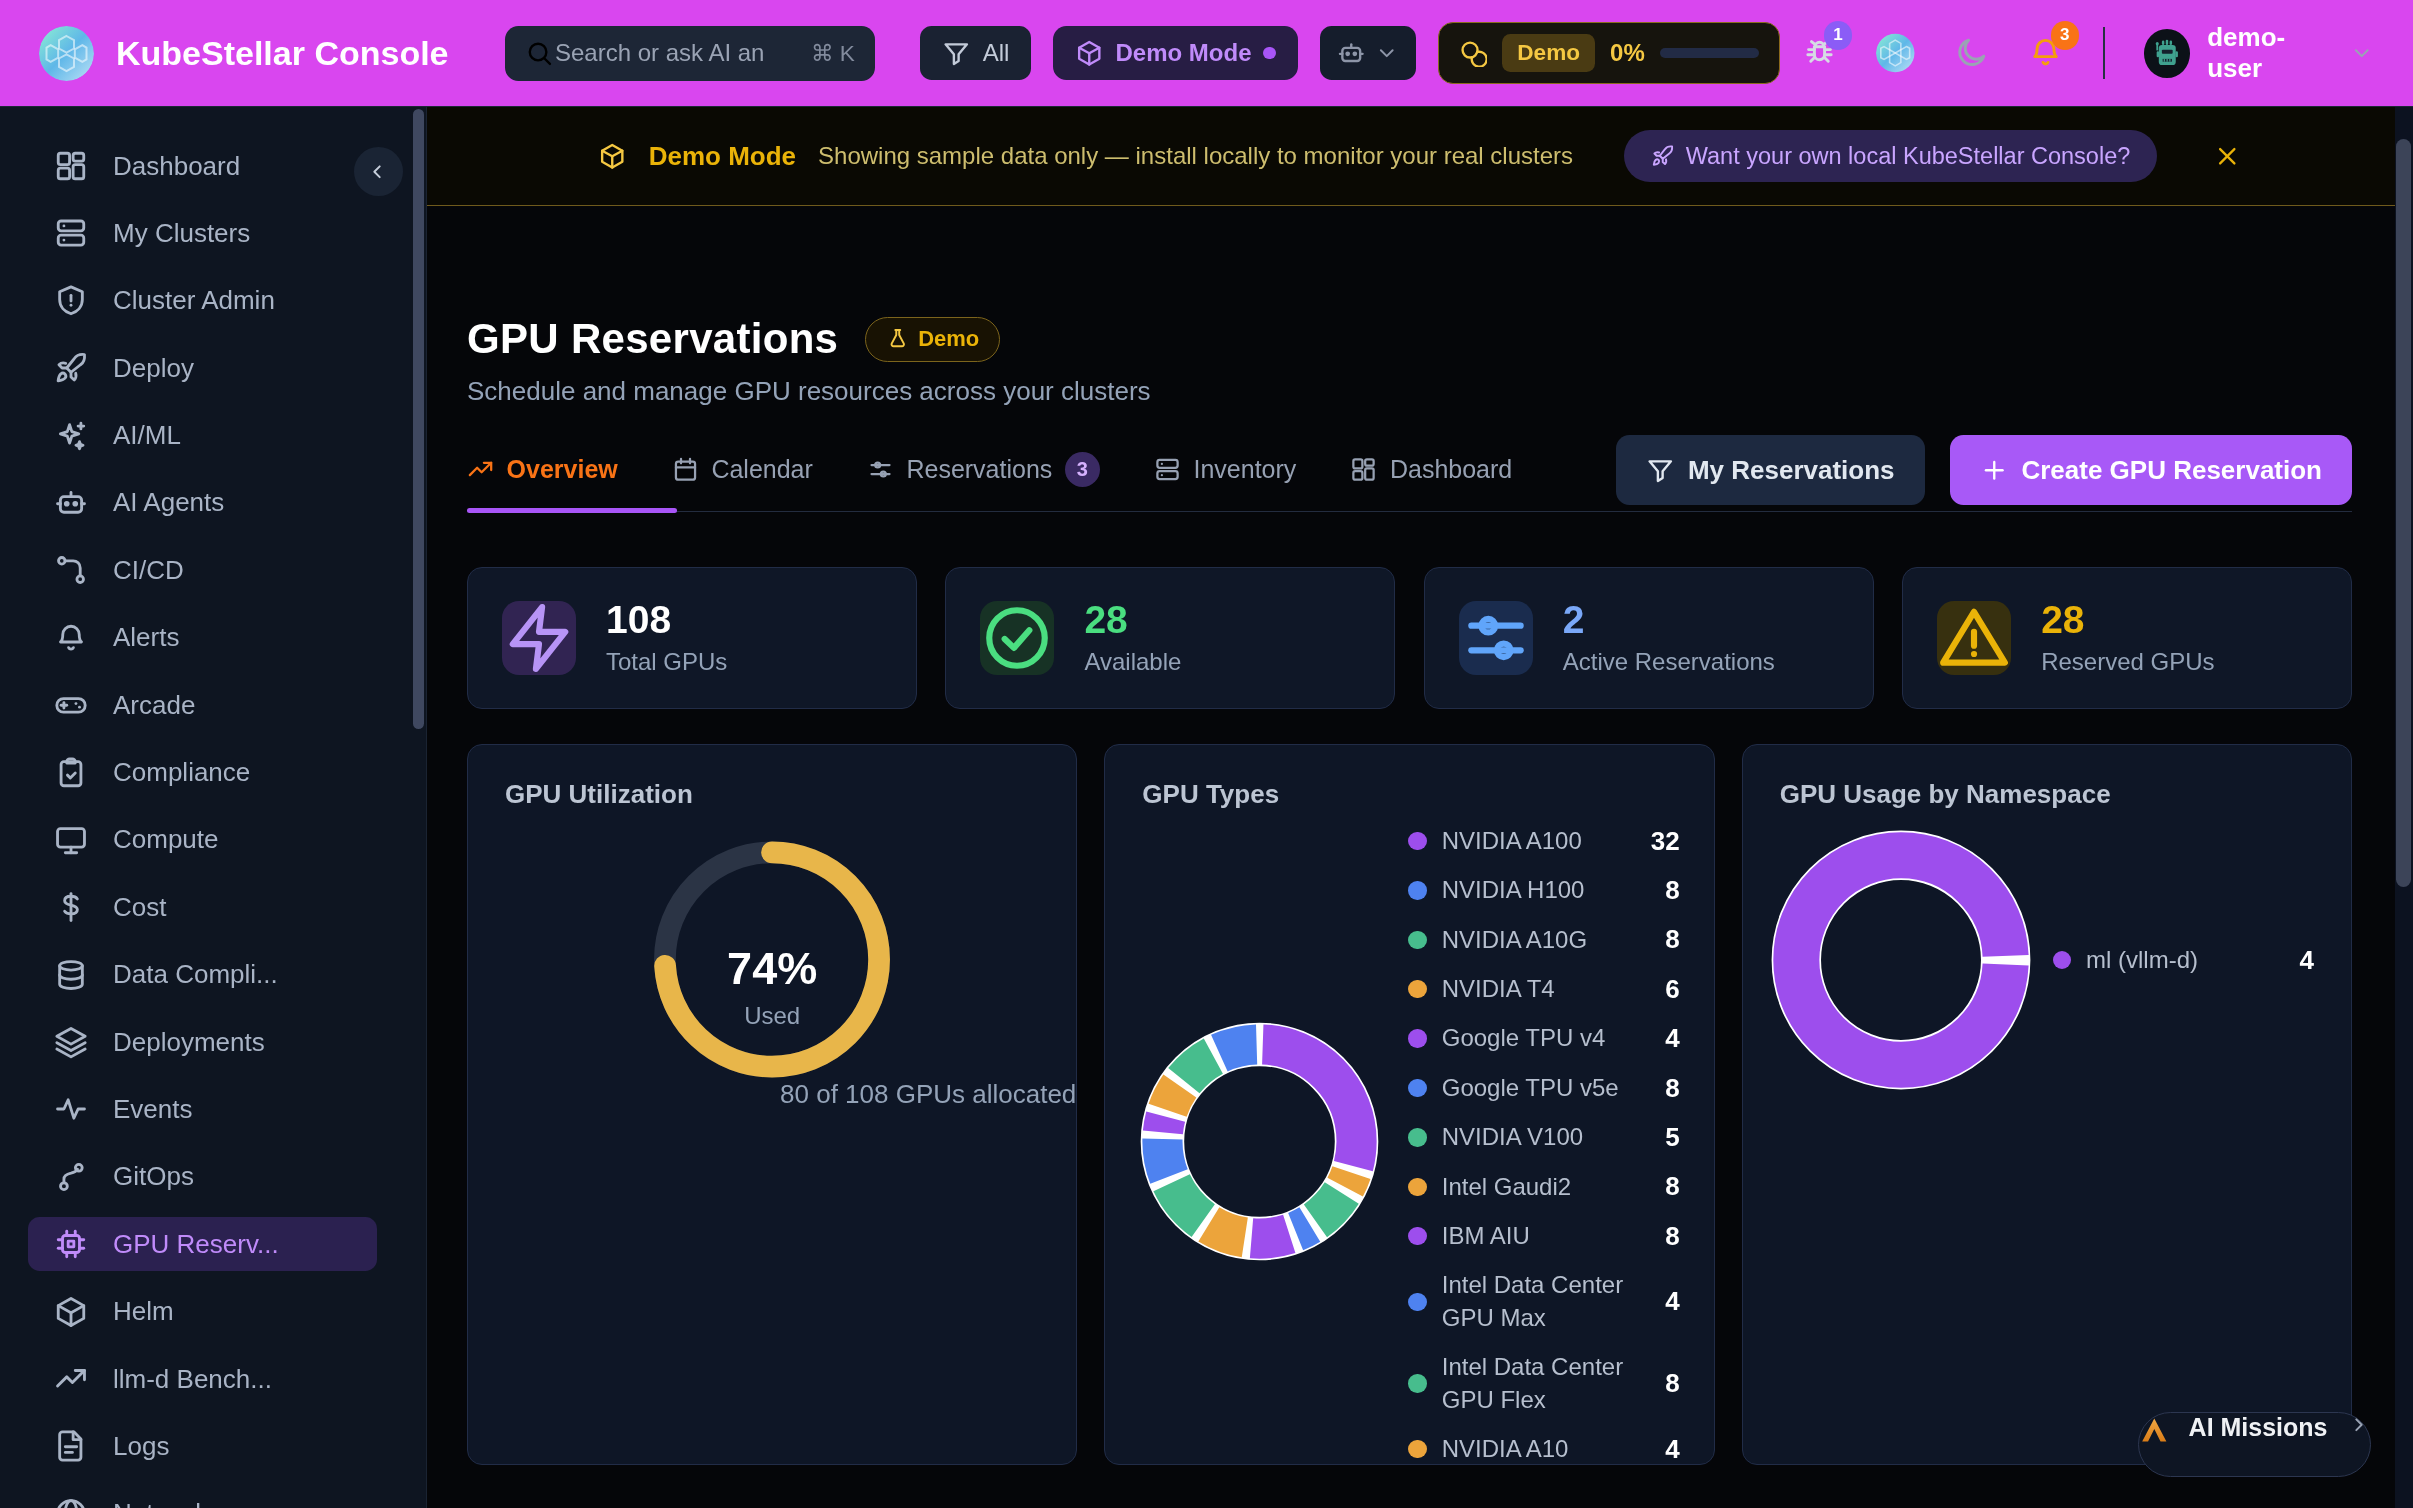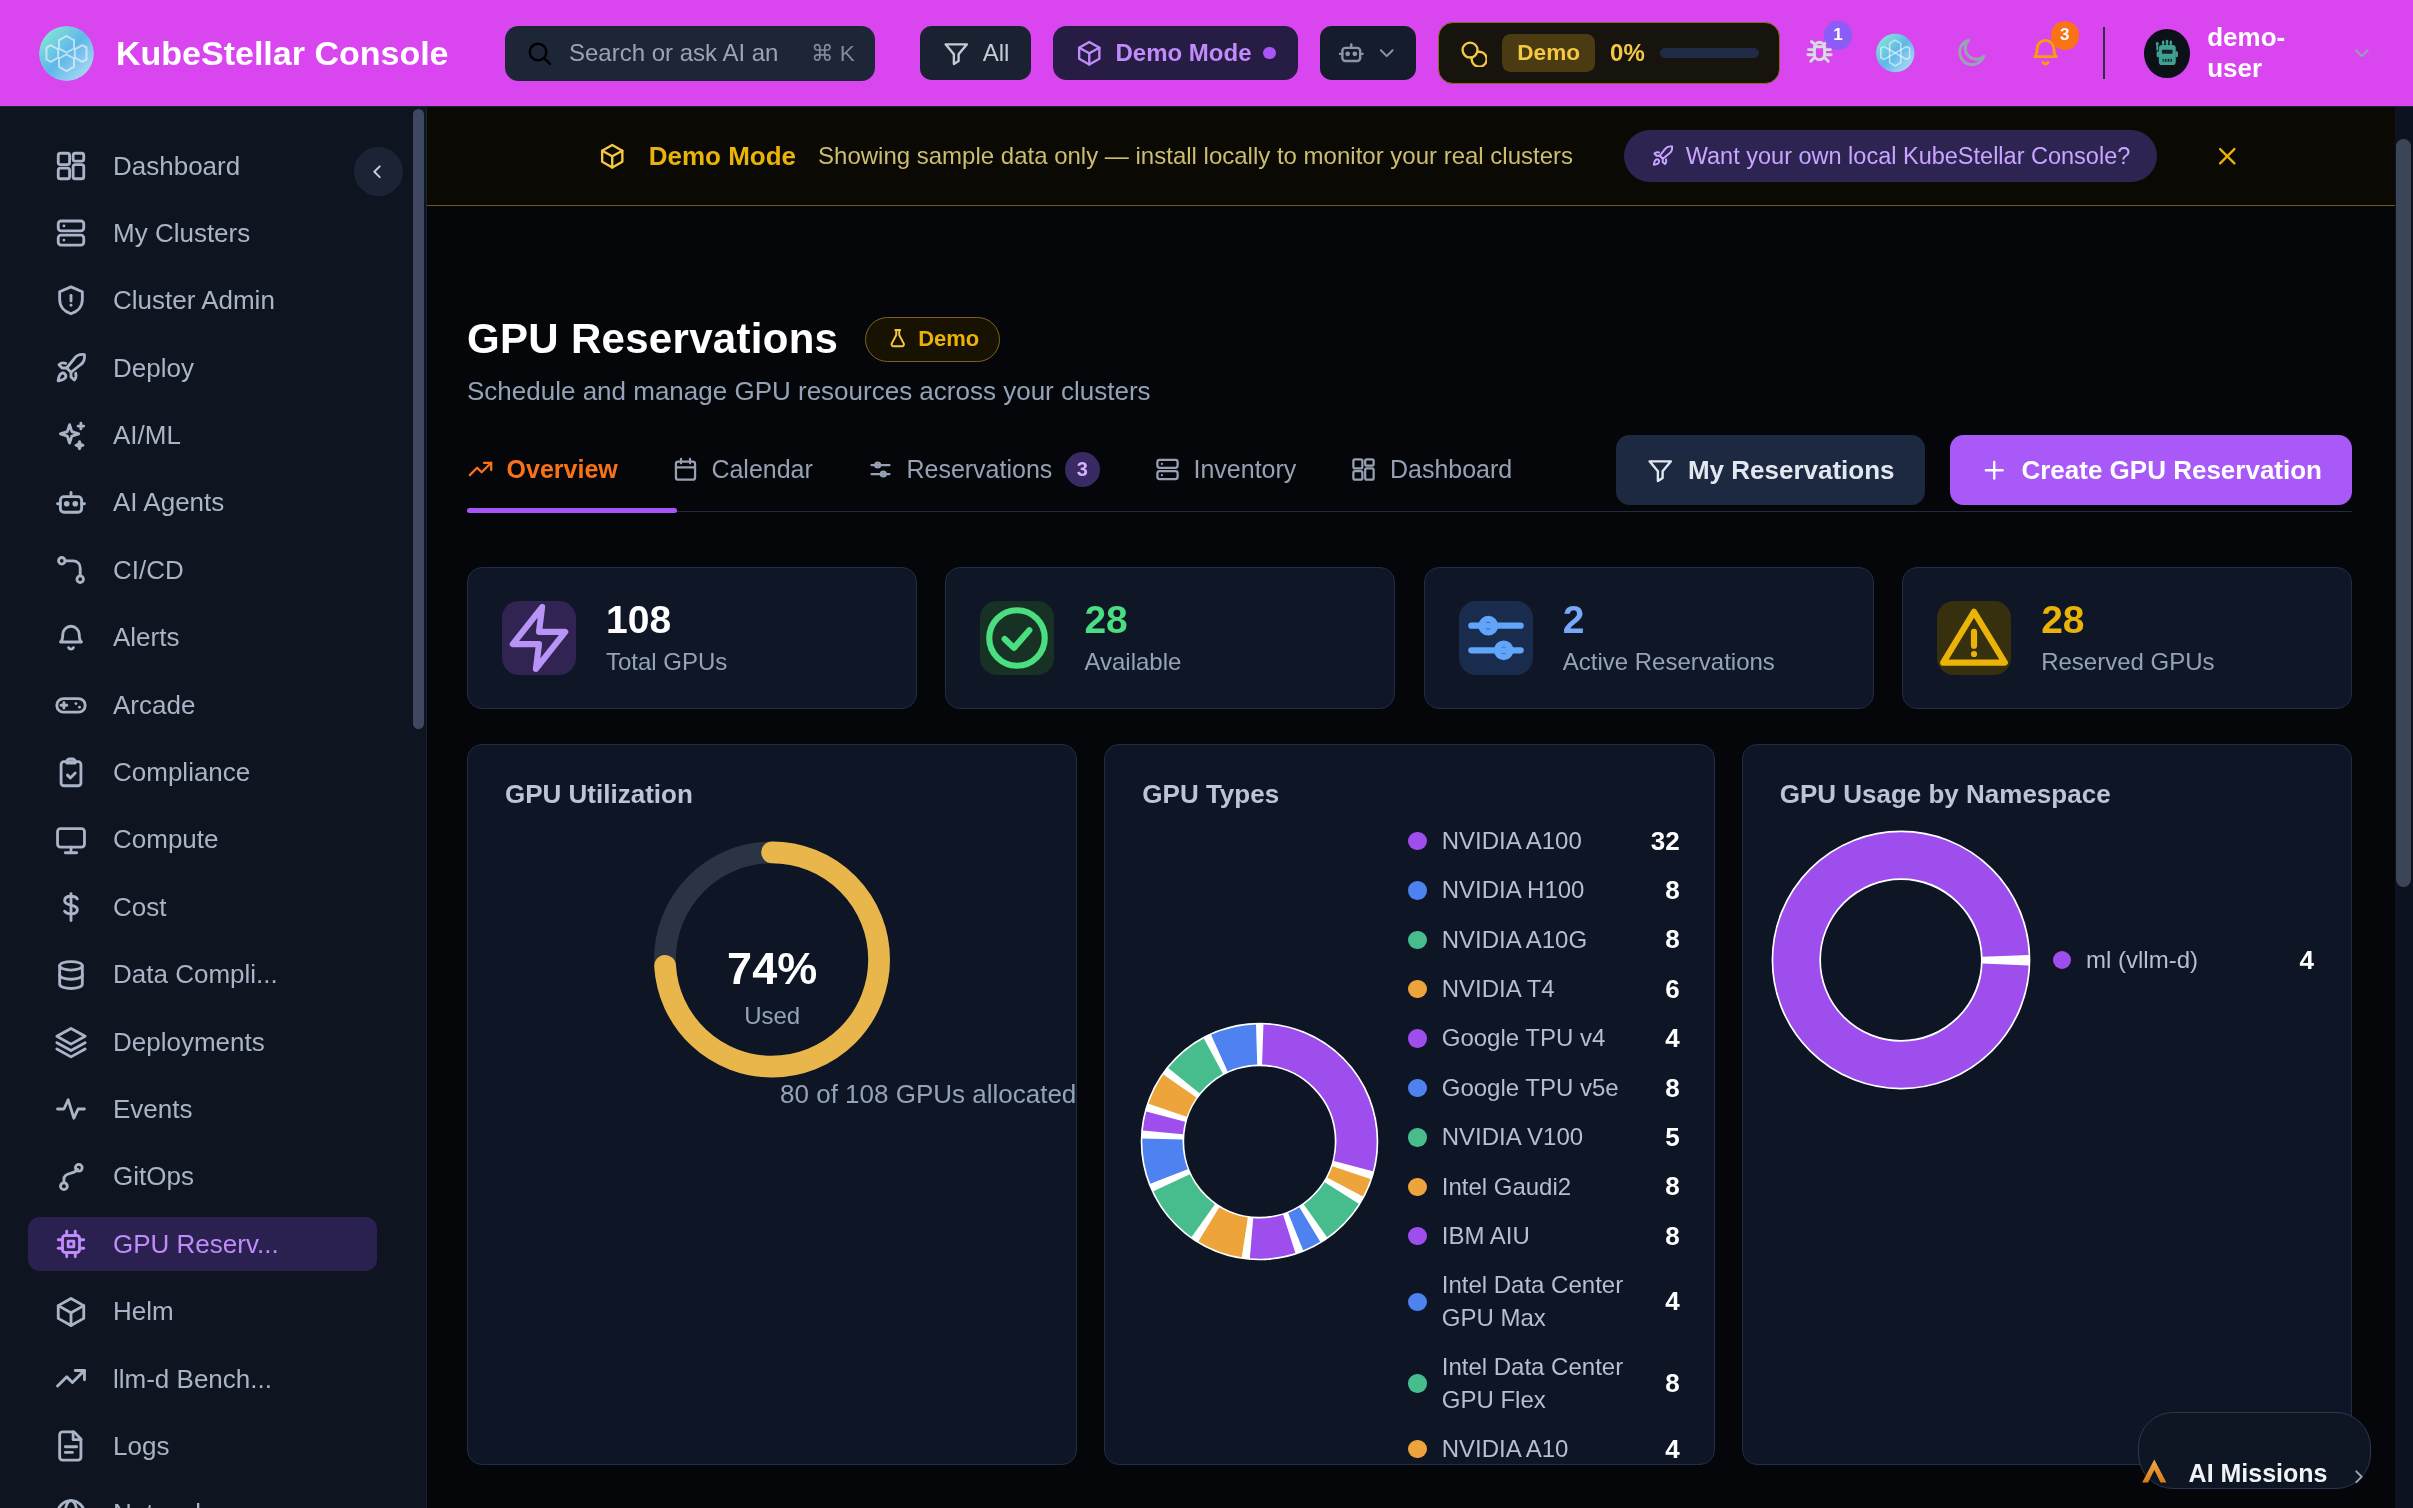--- a/index.html
+++ b/index.html
@@ -6,21 +6,21 @@
   html,body { width:2413px; height:1508px; overflow:hidden; background:#050609;
     font-family:"Liberation Sans", sans-serif; }
   svg { display:block; }
 
   
   .navbar { height:107px; background:#d946ef; border-bottom:0.8px solid #1e2737;
     display:flex; align-items:center; padding:0 39px; gap:22px; }
   .logo-circle { width:55px; height:55px; border-radius:50%; flex:none; }
   .app-title { font-size:34px; font-weight:700; color:#ffffff; white-space:nowrap; }
   .search { margin-left:34px; width:379px; height:55px; background:#1d2636;
-    border-radius:13.4px; display:flex; align-items:center; padding:0 20px; gap:16px; }
+    border-radius:13.4px; display:flex; align-items:center; padding:0 20px; gap:2px; }
   .search .ph { font-size:24px; color:#9aa3b4; white-space:nowrap; overflow:hidden; flex:1; }
   .search .kbd { font-size:22.6px; color:#828b9d; white-space:nowrap; }
   .pillbtn { height:54px; display:flex; align-items:center; gap:11.7px; border-radius:11.7px;
     padding:0 22px; font-size:24px; white-space:nowrap; }
   .all-btn { background:#1a2232; color:#c3cbd9; margin-left:23.5px; }
   .demo-pill { background:#271d44; color:#c08bfa; font-weight:600; border-radius:13.4px; }
   .demo-pill .dot { width:12.6px; height:12.6px; border-radius:50%; background:#a855f7; }
   .robot-select { background:#151d2c; color:#8d95a8; padding:0 17px; gap:10px; }
   .cost-widget { height:62px; border:1.7px solid #8a6a1d; background:#16140d; border-radius:15px;
     display:flex; align-items:center; gap:15px; padding:0 20px; }
@@ -119,23 +119,23 @@
   .legend-value { font-size:26px; font-weight:700; color:#ffffff; margin-left:auto; }
 
   .ns-donut { position:absolute; left:24px; top:81px; }
   .ns-legend { position:absolute; left:310px; top:199px; right:37px;
     display:flex; align-items:center; gap:15px; }
 
   .win-scroll { position:absolute; top:0; right:0; bottom:0; width:18.4px; background:#0c1220; }
   .win-scroll .thumb { position:absolute; top:32px; left:1.7px; width:15px; height:748px;
     background:#3c4458; border-radius:8.4px; }
 
-  .ai-missions { position:absolute; left:1711px; top:1305px; width:233px; height:77px;
+  .ai-missions { position:absolute; left:1711px; top:1305px; width:233px; height:65px;
     background:#0e1523; border:1.7px solid #2c3650; border-radius:35px;
-    display:flex; align-items:flex-end; justify-content:center; gap:19px; }
+    display:flex; align-items:flex-start; justify-content:center; gap:19px; }
   .ai-missions .lbl { color:#f0f2f5; font-size:25px; font-weight:600; white-space:nowrap; }
 </style>
 </head>
 <body>
 
 <header class="navbar">
   <svg class="logo-circle" viewBox="0 0 66 66">
     <defs>
       <linearGradient id="lg1" x1="0" y1="0" x2="1" y2="1">
         <stop offset="0" stop-color="#8ef0d2"></stop>

